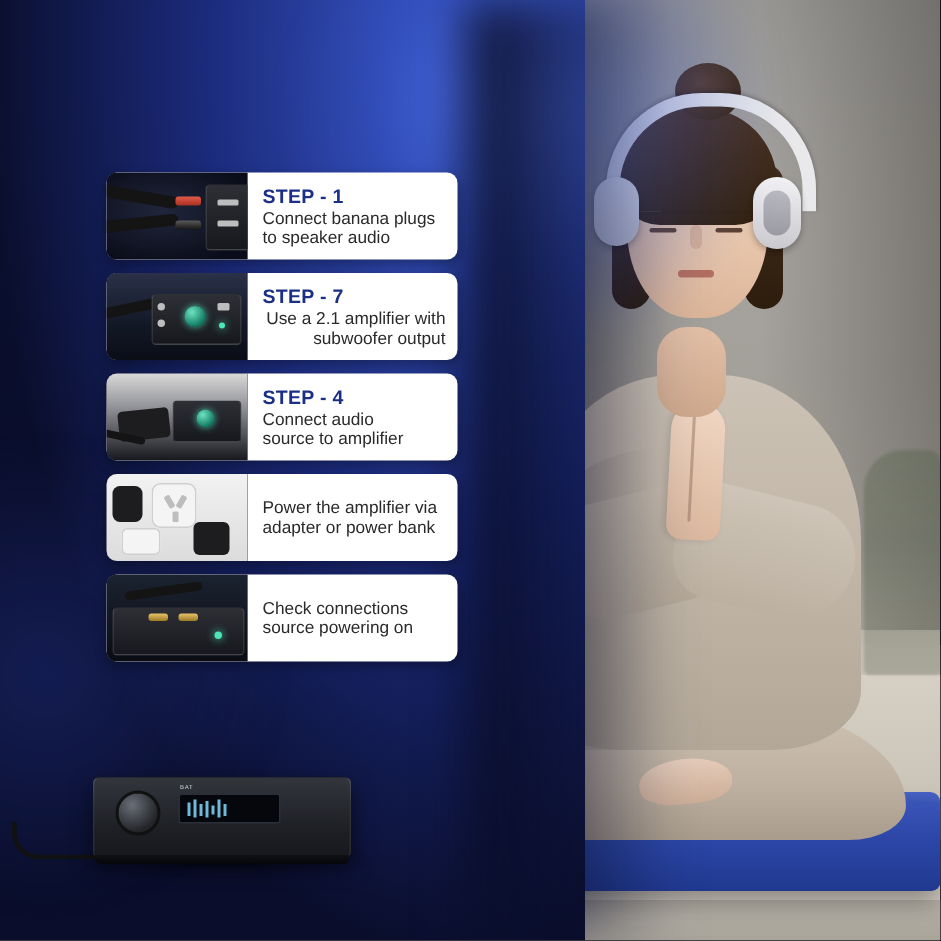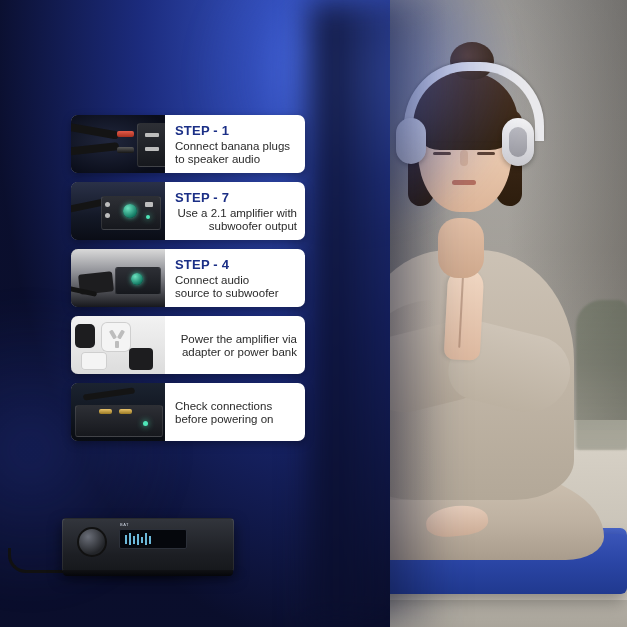--- a/index.html
+++ b/index.html
@@ -431,53 +431,53 @@
       <div class="card-thumb">
         <div class="t-bg-dark" style="background:linear-gradient(180deg,#d9d9d9 0%, #8f9096 40%, #17181d 100%);"></div>
         <div class="dark-box" style="left:8px; top:24px; width:34px; height:20px; transform:rotate(-6deg);"></div>
         <div class="amp-box" style="left:44px; top:18px; width:44px; height:26px;"></div>
         <div class="amp-knob" style="left:60px; top:24px; width:12px; height:12px;"></div>
         <div class="cable" style="left:-2px; top:40px; width:28px; height:5px; transform:rotate(12deg);"></div>
       </div>
       <div class="card-text">
         <div class="step-label">STEP - 4</div>
         <div class="step-desc" style="white-space:pre-line;">Connect audio
-source to subwoofer</div>
+source to amplifier</div>
       </div>
     </div>
 
     <div class="card">
       <div class="card-thumb">
         <div class="t-bg-light"></div>
         <div class="dark-box" style="left:4px; top:8px; width:20px; height:24px; border-radius:5px;"></div>
         <div class="white-box" style="left:30px; top:6px; width:30px; height:30px; border-radius:6px;"></div>
         <div class="socket-hole" style="left:40px; top:14px; width:4px; height:9px; transform:rotate(-30deg);"></div>
         <div class="socket-hole" style="left:48px; top:14px; width:4px; height:9px; transform:rotate(30deg);"></div>
         <div class="socket-hole" style="left:44px; top:25px; width:4px; height:7px;"></div>
         <div class="white-box" style="left:10px; top:36px; width:26px; height:18px; border-radius:4px;"></div>
         <div class="dark-box" style="left:58px; top:32px; width:24px; height:22px; border-radius:4px;"></div>
       </div>
       <div class="card-text">
-        <div class="step-desc" style="white-space:pre-line;text-align:right;">Power the amplifier via
+        <div class="step-desc" style="white-space:pre-line;">Power the amplifier via
 adapter or power bank</div>
       </div>
     </div>
 
     <div class="card">
       <div class="card-thumb">
         <div class="t-bg-desk" style="background:linear-gradient(180deg,#1b2330 0%,#10151f 60%,#090c12 100%);"></div>
         <div class="amp-box" style="left:4px; top:22px; width:86px; height:30px;"></div>
         <div class="plug-gold" style="left:28px; top:26px;"></div>
         <div class="plug-gold" style="left:48px; top:26px;"></div>
         <div class="cable" style="left:12px; top:8px; width:52px; height:6px; transform:rotate(-8deg);"></div>
         <div class="glow-dot" style="left:72px; top:38px; width:5px; height:5px;"></div>
       </div>
       <div class="card-text">
         <div class="step-desc" style="white-space:pre-line;">Check connections
-before powering on</div>
+source powering on</div>
       </div>
     </div>
   </div>
 
   <div class="amp-shadow"></div>
   <div class="amp-wire"></div>
   <div class="amp-device">
     <div class="face"></div>
     <div class="amp-dial"></div>
     <div class="amp-brand">BAT</div>

